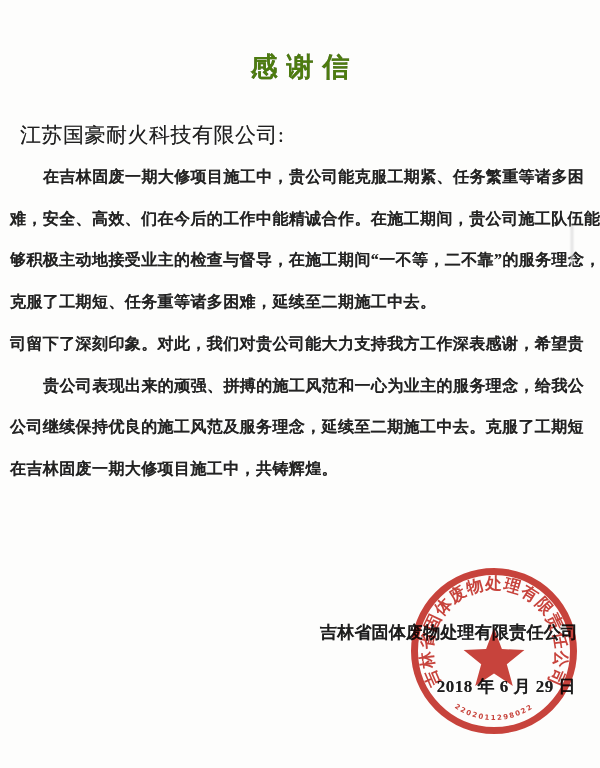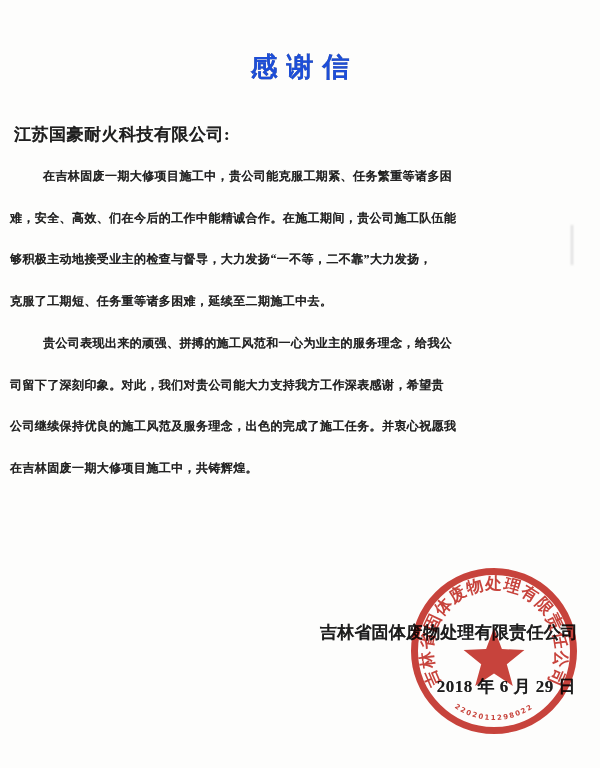--- a/index.html
+++ b/index.html
@@ -17,38 +17,38 @@
   }
   .doc-title {
     position: absolute;
     left: 0; right: 0; top: 50px;
     text-align: center;
     font-size: 27px;
     line-height: 34px;
     font-weight: 700;
     letter-spacing: 9px;
     text-indent: 9px; 
-    color: #1d4ed8;
+    color: #4d7c0f;
     text-shadow: 0 0 0.6px rgba(20,20,20,.55);
   }
   .salutation {
     position: absolute;
-    left: 14px; top: 121px;
-    font-size: 17px;
+    left: 20px; top: 121px;
+    font-size: 21px;
     line-height: 28px;
-    font-weight: 700;
+    font-weight: 400;
     letter-spacing: 0.5px;
     text-shadow: 0 0 0.5px rgba(20,20,20,.5);
     white-space: nowrap;
   }
   .body-text {
     position: absolute;
     left: 10px; top: 156px;
     width: 582px;
-    font-size: 12px;
+    font-size: 16px;
     line-height: 41.7px;
     font-weight: 700;
     letter-spacing: 0.4px;
     color: #222;
     text-shadow: 0 0 0.5px rgba(25,25,25,.5);
   }
   .body-line { white-space: nowrap; }
   .body-line.indent { text-indent: 33px; }
   .signature {
     position: absolute;
@@ -105,25 +105,25 @@
 
 <div class="page">
 
   <div class="doc-title">感谢信</div>
 
   <div class="salutation">江苏国豪耐火科技有限公司:</div>
 
   <div class="body-text">
     <div class="body-line indent">在吉林固废一期大修项目施工中，贵公司能克服工期紧、任务繁重等诸多困</div>
     <div class="body-line">难，安全、高效、们在今后的工作中能精诚合作。在施工期间，贵公司施工队伍能</div>
-    <div class="body-line">够积极主动地接受业主的检查与督导，大力发扬“一不等，二不靠”大力发扬，</div>
+    <div class="body-line">够积极主动地接受业主的检查与督导，在施工期间“一不等，二不靠”的服务理念，</div>
     <div class="body-line">克服了工期短、任务重等诸多困难，延续至二期施工中去。</div>
+    <div class="body-line">司留下了深刻印象。对此，我们对贵公司能大力支持我方工作深表感谢，希望贵</div>
     <div class="body-line indent">贵公司表现出来的顽强、拼搏的施工风范和一心为业主的服务理念，给我公</div>
-    <div class="body-line">司留下了深刻印象。对此，我们对贵公司能大力支持我方工作深表感谢，希望贵</div>
-    <div class="body-line">公司继续保持优良的施工风范及服务理念，出色的完成了施工任务。并衷心祝愿我</div>
+    <div class="body-line">公司继续保持优良的施工风范及服务理念，延续至二期施工中去。克服了工期短</div>
     <div class="body-line">在吉林固废一期大修项目施工中，共铸辉煌。</div>
   </div>
 
   <div class="signature">吉林省固体废物处理有限责任公司</div>
 
   <div class="date-line">2018 年 6 月 29 日</div>
 
   <div class="scan-artifact"></div>
 
   <div class="seal">

